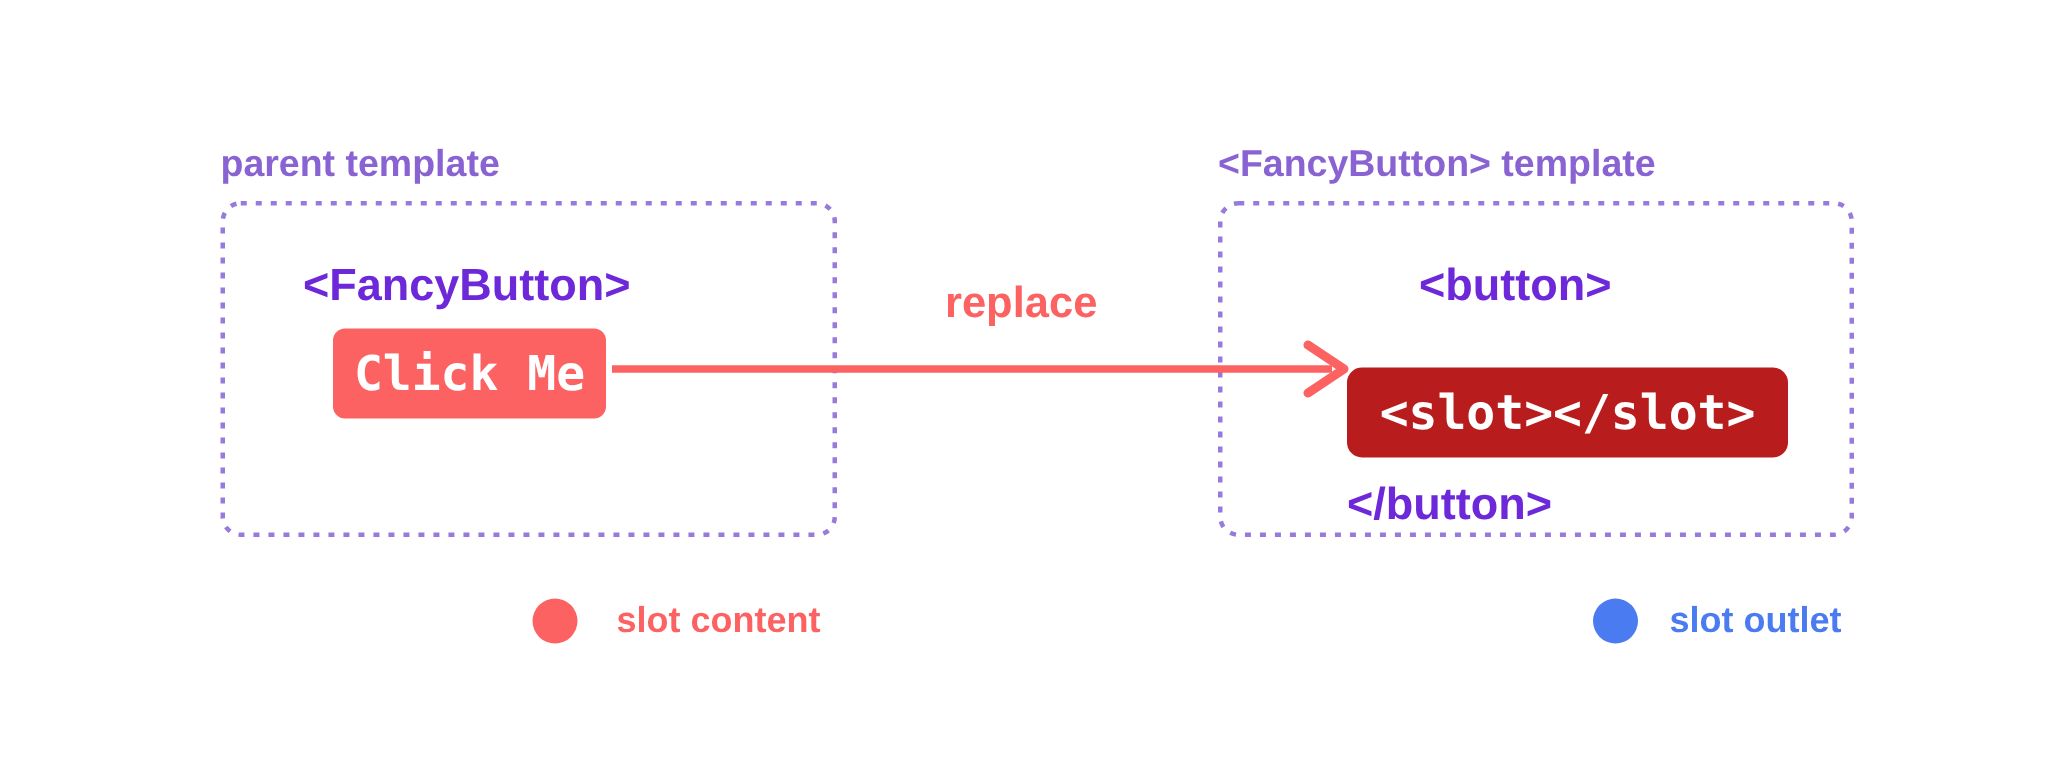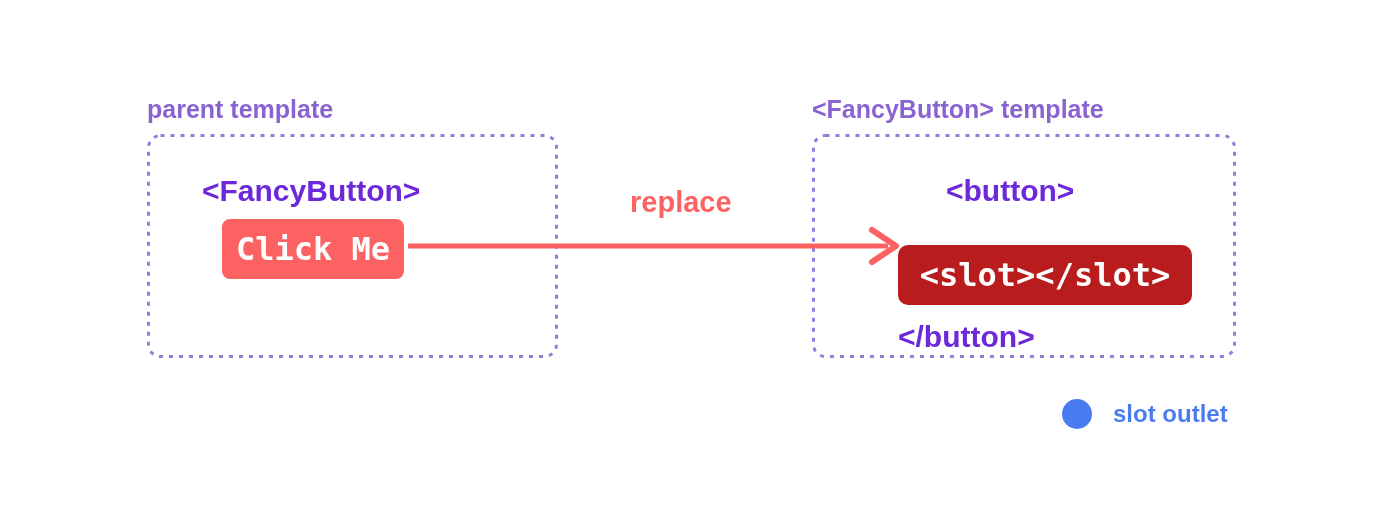--- a/index.html
+++ b/index.html
@@ -122,19 +122,23 @@
   <div class="box-title" style="left:812px; top:84px;">&lt;FancyButton&gt; template</div>
 
   <div class="code" style="left:946px; top:175px;">&lt;button&gt;</div>
 
   <div class="pill blue">
     <span>&lt;slot&gt;&lt;/slot&gt;</span>
   </div>
 
   <div class="code" style="left:898px; top:294px;margin-top:27px;">&lt;/button&gt;</div>
 
+  <div class="legend left">
+    <span class="dot red"></span>
+    <span class="label">slot content</span>
+  </div>
 
   <div class="legend right">
     <span class="dot blue"></span>
     <span class="label">slot outlet</span>
   </div>
 
 </div>
 
 </body></html>

